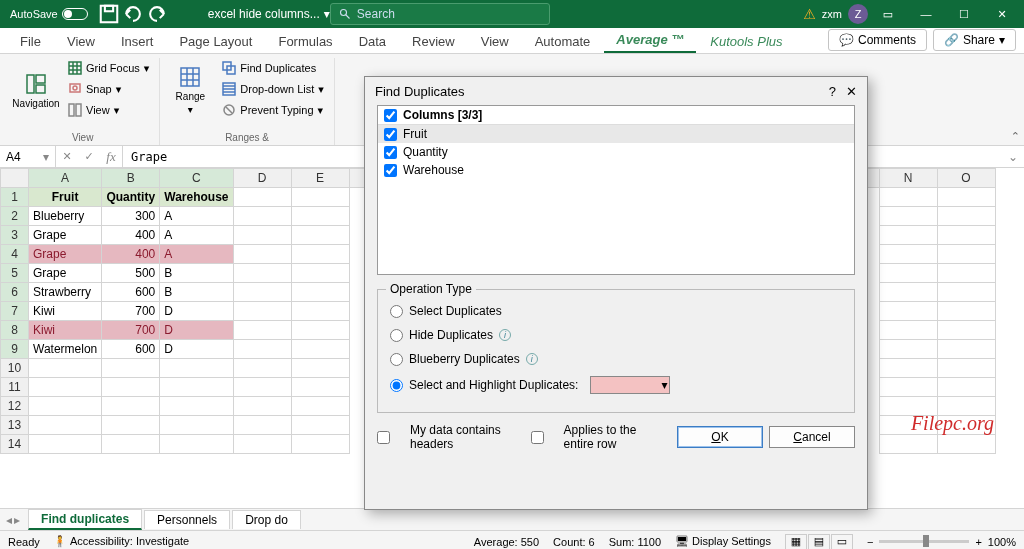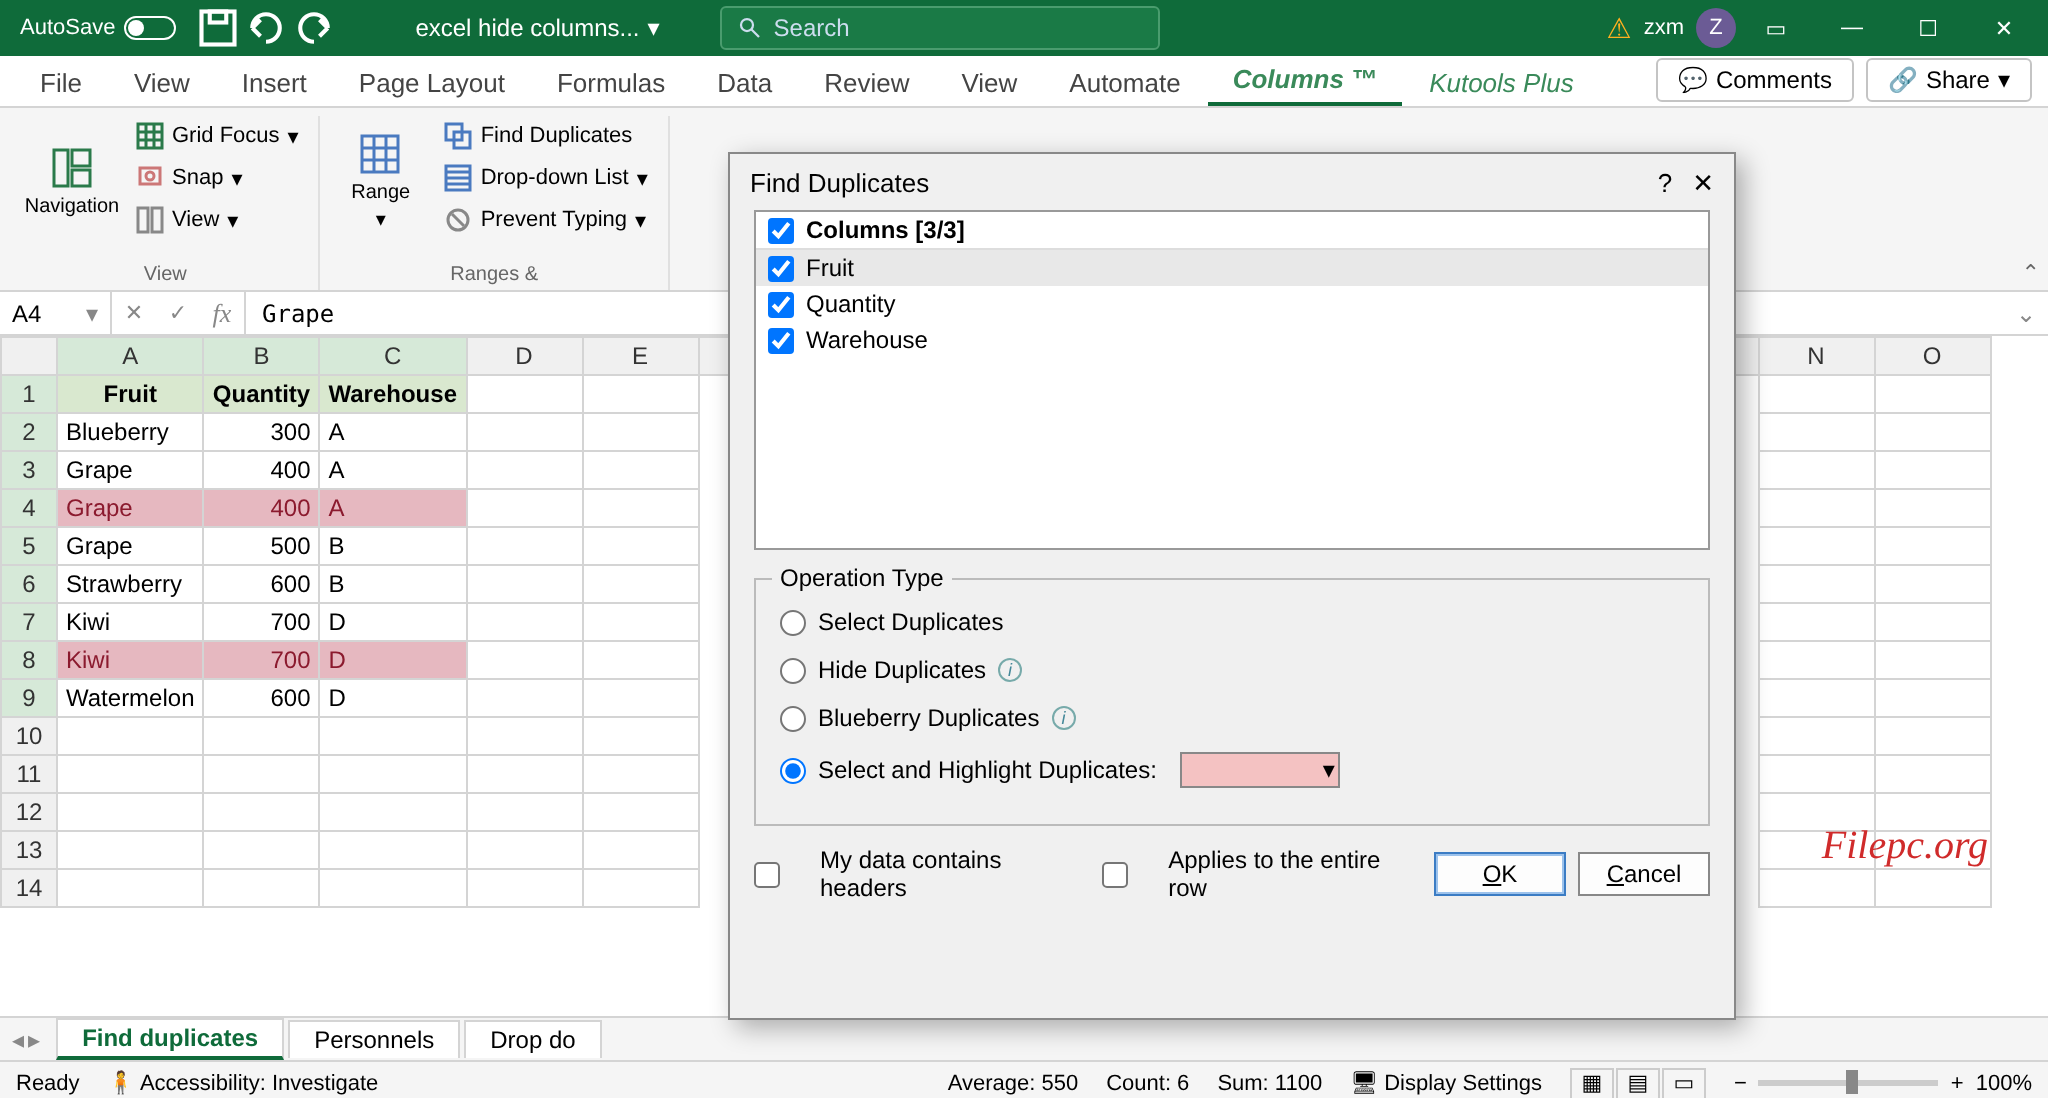--- a/index.html
+++ b/index.html
@@ -6,21 +6,21 @@
 body { width: 1024px; height: 549px; overflow: hidden; background: #fff; font-size: 12px; position: relative; }
 
 
 .titlebar { height: 28px; background: #0f6b3a; color: #fff; display: flex; align-items: center; padding: 0 4px; }
 .titlebar .auto-save { display: flex; align-items: center; gap: 4px; font-size: 11px; margin-left: 6px; }
 .titlebar .toggle { width: 26px; height: 12px; border: 1px solid #fff; border-radius: 7px; position: relative; }
 .titlebar .toggle::after { content: ""; position: absolute; width: 8px; height: 8px; border-radius: 50%; background: #fff; top: 1px; left: 1px; }
 .titlebar .qat { display: flex; gap: 2px; margin-left: 10px; }
 .titlebar .qat-btn { width: 22px; height: 22px; display: flex; align-items: center; justify-content: center; color: #fff; font-size: 13px; }
 .titlebar .doc-name { margin-left: 40px; font-size: 12px; display: flex; align-items: center; gap: 4px; }
-.titlebar .search-box { margin-left: 30px; flex: 0 0 220px; height: 22px; background: #1a7a46; border: 1px solid #4a9c6e; border-radius: 3px; display: flex; align-items: center; padding: 2px 8px; color: #cde; font-size: 12px; gap: 6px; }
+.titlebar .search-box { flex: 0 0 220px; height: 22px; background: #1a7a46; border: 1px solid #4a9c6e; border-radius: 3px; display: flex; align-items: center; padding: 2px 8px; color: #cde; font-size: 12px; gap: 6px; }
 .titlebar .right { margin-left: auto; display: flex; align-items: center; gap: 2px; }
 .titlebar .warn { color: #ffb020; font-size: 14px; margin-right: 4px; }
 .titlebar .user { font-size: 11px; margin-right: 4px; }
 .titlebar .avatar { width: 20px; height: 20px; border-radius: 50%; background: #6b5b95; color: #fff; display: flex; align-items: center; justify-content: center; font-size: 11px; }
 .titlebar .win-btn { width: 36px; height: 28px; display: flex; align-items: center; justify-content: center; color: #fff; font-size: 11px; }
 
 
 .ribbon-tabs { height: 26px; background: #fff; border-bottom: 1px solid #d4d4d4; display: flex; align-items: flex-end; padding: 0 8px; gap: 2px; }
 .ribbon-tab { padding: 4px 12px; font-size: 13px; color: #444; cursor: pointer; margin-top: 28px; }
 .ribbon-tab.active { color: #0f6b3a; font-weight: 600; border-bottom: 2px solid #0f6b3a; }
@@ -87,21 +87,21 @@
 .dlg-row input { width: 13px; height: 13px; }
 .dlg-group { margin: 14px 12px 0 12px; border: 1px solid #bbb; padding: 10px 12px 8px 12px; position: relative; }
 .dlg-group-label { position: absolute; top: -8px; left: 8px; background: #f0f0f0; padding: 0 4px; font-size: 12px; }
 .dlg-radio { display: flex; align-items: center; gap: 6px; font-size: 12px; margin: 4px 0 10px 0; }
 .dlg-radio input { width: 13px; height: 13px; }
 .dlg-info { width: 12px; height: 12px; border: 1px solid #7aa; border-radius: 50%; display: inline-flex; align-items: center; justify-content: center; font-size: 9px; color: #489; font-style: italic; }
 .dlg-color { width: 80px; height: 18px; background: #f4c2c2; border: 1px solid #888; margin-left: 6px; display: inline-flex; align-items: center; justify-content: flex-end; padding-right: 2px; }
 .dlg-bottom { margin: 10px 12px 0 12px; display: flex; align-items: center; gap: 12px; font-size: 12px; }
 .dlg-bottom label { display: flex; align-items: center; gap: 20px; }
 .dlg-buttons { margin-left: auto; display: flex; gap: 6px; }
-.dlg-btn { width: 66px; height: 22px; border: 1px solid #888; background: #fdfdfd; font-size: 12px; }
+.dlg-btn { width: 86px; height: 22px; border: 1px solid #888; background: #fdfdfd; font-size: 12px; }
 .dlg-btn.primary { border: 1px solid #3b7cc4; box-shadow: 0 0 0 1px #9cc2ec inset; }
 
 .watermark { position: absolute; right: 30px; top: 412px; color: #d02b2b; font-size: 20px; font-style: italic; font-family: Georgia, serif; pointer-events: none; }
 
 svg { fill: none; stroke: currentColor; stroke-width: 1.5; }
 </style>
 </head>
 <body>
 
 <div class="titlebar">
@@ -152,21 +152,21 @@
 <div class="ribbon-tabs">
   <div class="ribbon-tab">File</div>
   <div class="ribbon-tab">View</div>
   <div class="ribbon-tab">Insert</div>
   <div class="ribbon-tab">Page Layout</div>
   <div class="ribbon-tab">Formulas</div>
   <div class="ribbon-tab">Data</div>
   <div class="ribbon-tab">Review</div>
   <div class="ribbon-tab">View</div>
   <div class="ribbon-tab">Automate</div>
-  <div class="ribbon-tab active addin">Columns ™</div>
+  <div class="ribbon-tab active addin">Average ™</div>
   <div class="ribbon-tab addin">Kutools Plus</div>
   <div class="ribbon-right">
     <div class="ribbon-btn">
         <span>💬</span>
         <span>Comments</span>
       </div>
     <div class="ribbon-btn">
         <span>🔗</span>
         <span>Share</span>
         <span> ▾</span>

